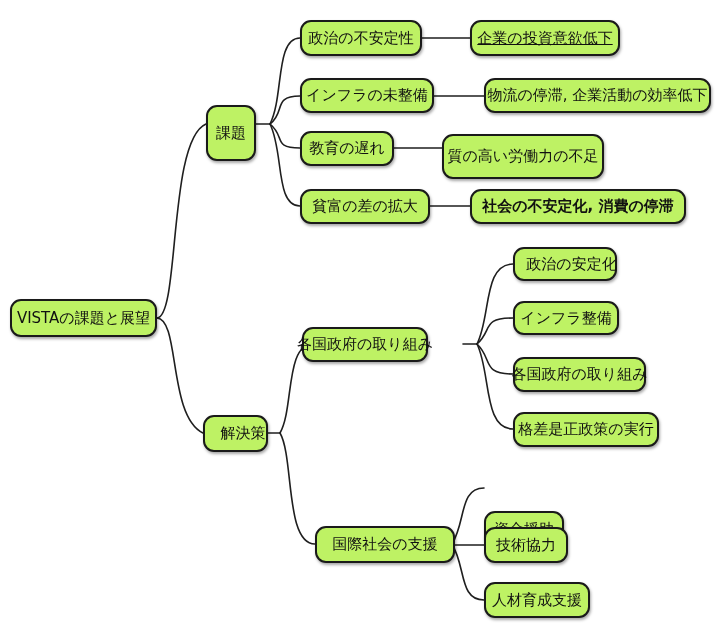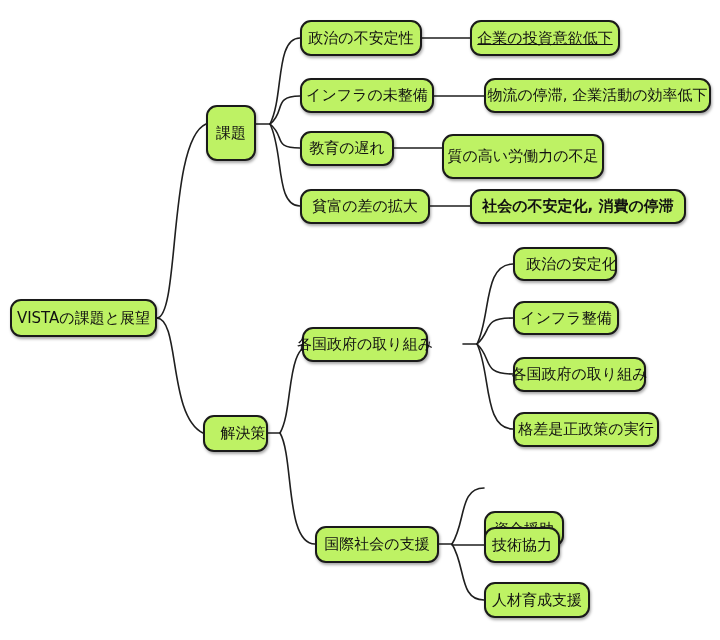--- a/index.html
+++ b/index.html
@@ -99,21 +99,21 @@
   <div class="node" style="left:302px; top:327px; width:126px; height:35px;">各国政府の取り組み</div>
 
   <div class="node" style="left:513px; top:247px; width:104px; height:34px;padding-left:13px;">政治の安定化</div>
 
   <div class="node" style="left:513px; top:301px; width:106px; height:34px;">インフラ整備</div>
 
   <div class="node" style="left:513px; top:357px; width:133px; height:35px;">各国政府の取り組み</div>
 
   <div class="node" style="left:513px; top:412px; width:146px; height:35px;">格差是正政策の実行</div>
 
-  <div class="node" style="left:315px; top:526px; width:124px; height:37px;">国際社会の支援</div>
+  <div class="node" style="left:315px; top:526px; width:140px; height:37px;">国際社会の支援</div>
 
   <div class="node" style="left:484px; top:470px; width:80px; height:36px;margin-top:41px;">資金援助</div>
 
-  <div class="node" style="left:484px; top:527px; width:76px; height:36px;">技術協力</div>
+  <div class="node" style="left:484px; top:527px; width:84px; height:36px;">技術協力</div>
 
   <div class="node" style="left:484px; top:582px; width:106px; height:36px;">人材育成支援</div>
 
 </div>
 
 </body></html>

